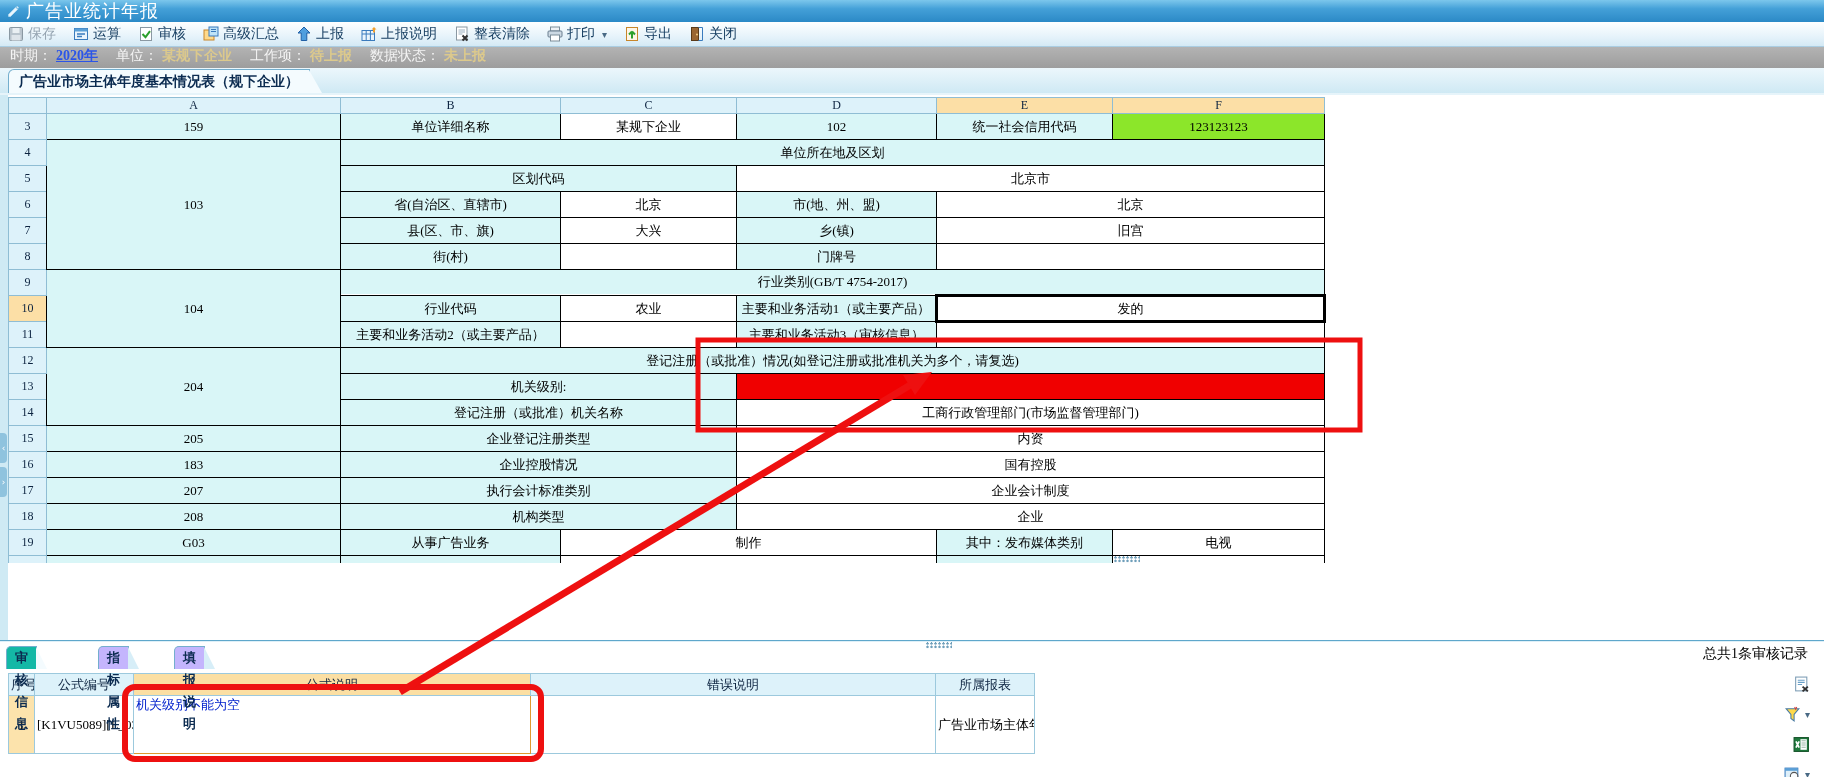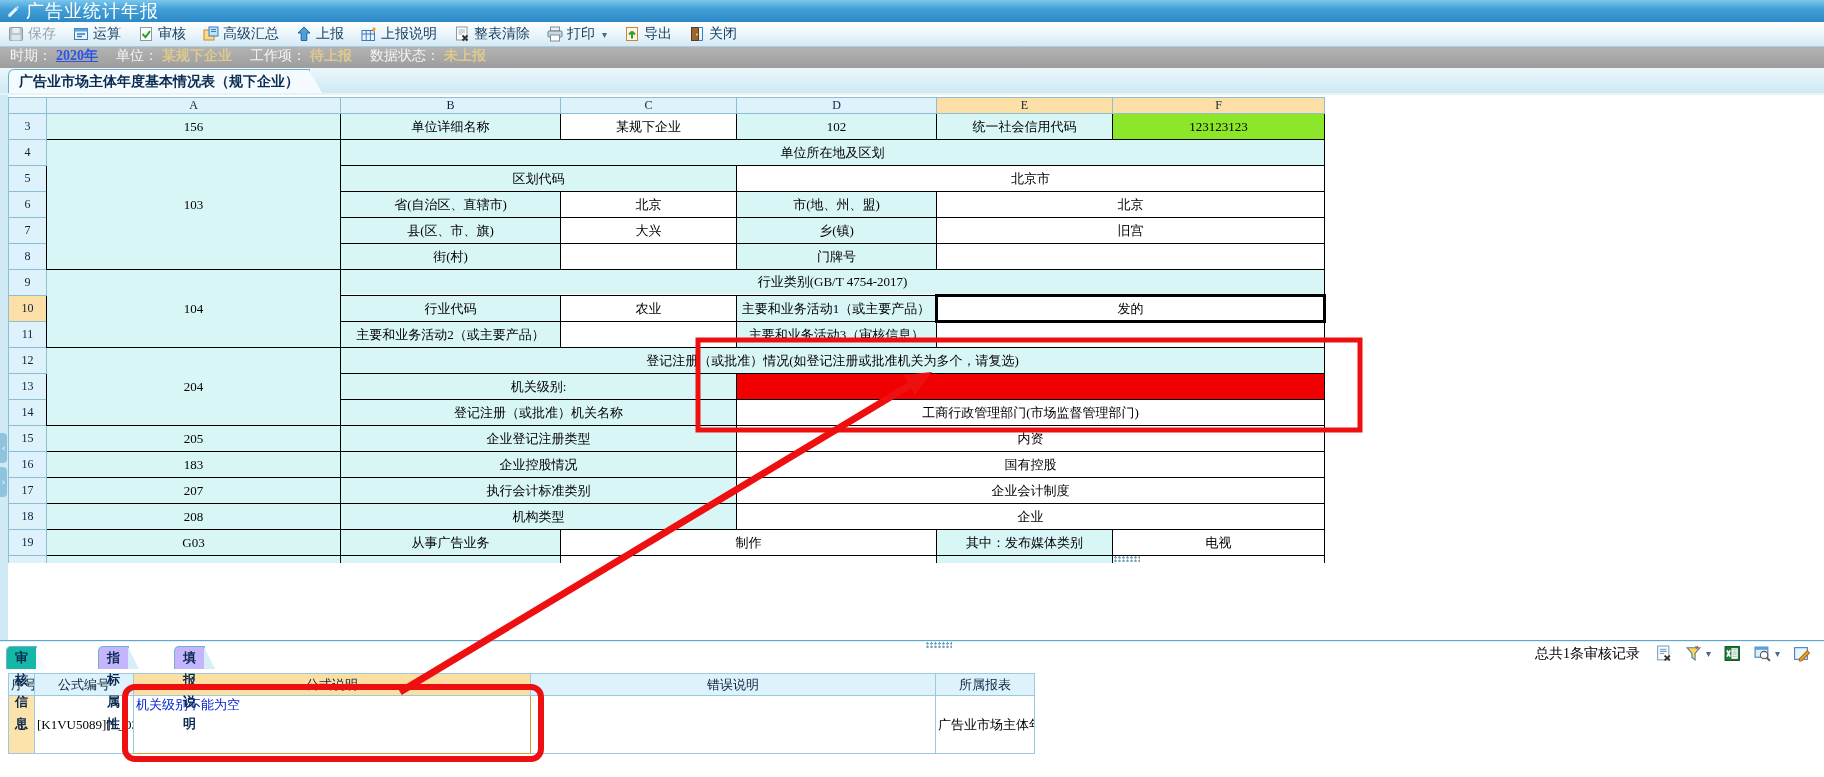--- a/index.html
+++ b/index.html
@@ -66,21 +66,21 @@
     border-top:1px solid #5fa7cb;box-shadow:inset 0 1px 0 #dff0f8;}
   .btabs{position:absolute;left:6px;top:4px;height:24px;}
   .btab{position:absolute;bottom:0;height:22px;line-height:22px;padding:0 8px;font-size:13px;
     font-weight:600;color:#0b2b50;border:1px solid #74aecd;border-bottom:none;
     border-radius:5px 0 0 0;cursor:pointer;}
   .btab::after{content:'';position:absolute;right:-11px;bottom:0;width:0;height:0;
     border-bottom:22px solid #d7eef8;border-right:11px solid transparent;}
   .btab.active{background:#14b8a6;z-index:2;}
   .btab.active::after{border-bottom-color:#f4fbfe;}
   .btab.inactive{background:#c4b5fd;z-index:1;text-align:right;}
-  .bactions{position:absolute;right:14px;top:4px;height:24px;display:flex;align-items:flex-start;gap:13px;}
+  .bactions{position:absolute;right:14px;top:4px;height:24px;display:flex;align-items:flex-end;gap:13px;flex-direction:column;}
   .bactions .cnt{font-size:14px;color:#000;margin-right:2px;}
   .aicon{display:flex;align-items:center;cursor:pointer;}
   .aicon .caret{font-family:"DejaVu Sans",sans-serif;font-size:10px;color:#4a6a85;margin-left:4px;}
   table.bt{border-collapse:collapse;table-layout:fixed;width:1026px;
     position:absolute;left:8px;top:32px;}
   table.bt td{border:1px solid #9cc9dd;font-size:13px;box-sizing:border-box;
     overflow:hidden;white-space:nowrap;padding:0 2px;}
   table.bt td.bh{background:#ddf2fa;color:#0c2340;text-align:center;height:22px;}
   table.bt td.bho{background:#fbdfa3;}
   table.bt tr.data{height:58px;}
@@ -255,21 +255,21 @@
           <td class="h"></td>
           <td class="h">A</td>
           <td class="h">B</td>
           <td class="h">C</td>
           <td class="h">D</td>
           <td class="h hsel">E</td>
           <td class="h hsel">F</td>
         </tr>
         <tr>
           <td class="rh">3</td>
-          <td class="c">156</td>
+          <td class="c">159</td>
           <td class="c">单位详细名称</td>
           <td class="w">某规下企业</td>
           <td class="c">102</td>
           <td class="c">统一社会信用代码</td>
           <td class="gr">123123123</td>
         </tr>
         <tr>
           <td class="rh">4</td>
           <td class="c" rowspan="5">103</td>
           <td class="c" colspan="5">单位所在地及区划</td>

